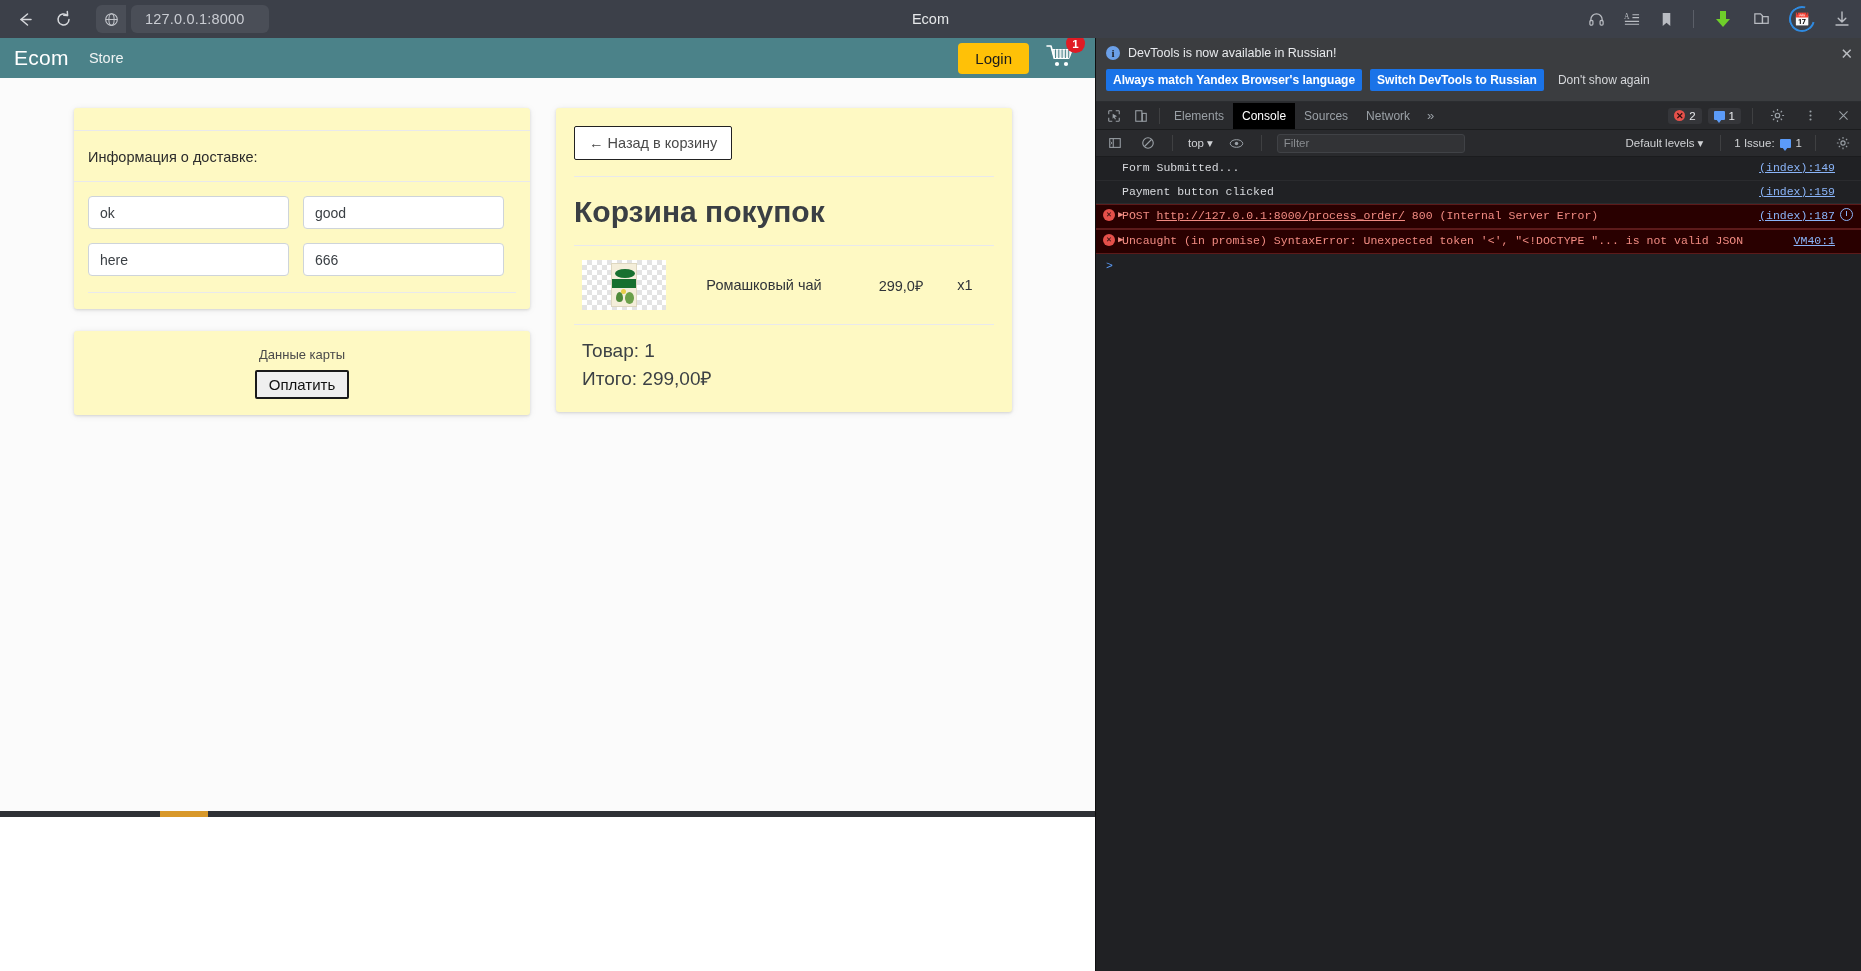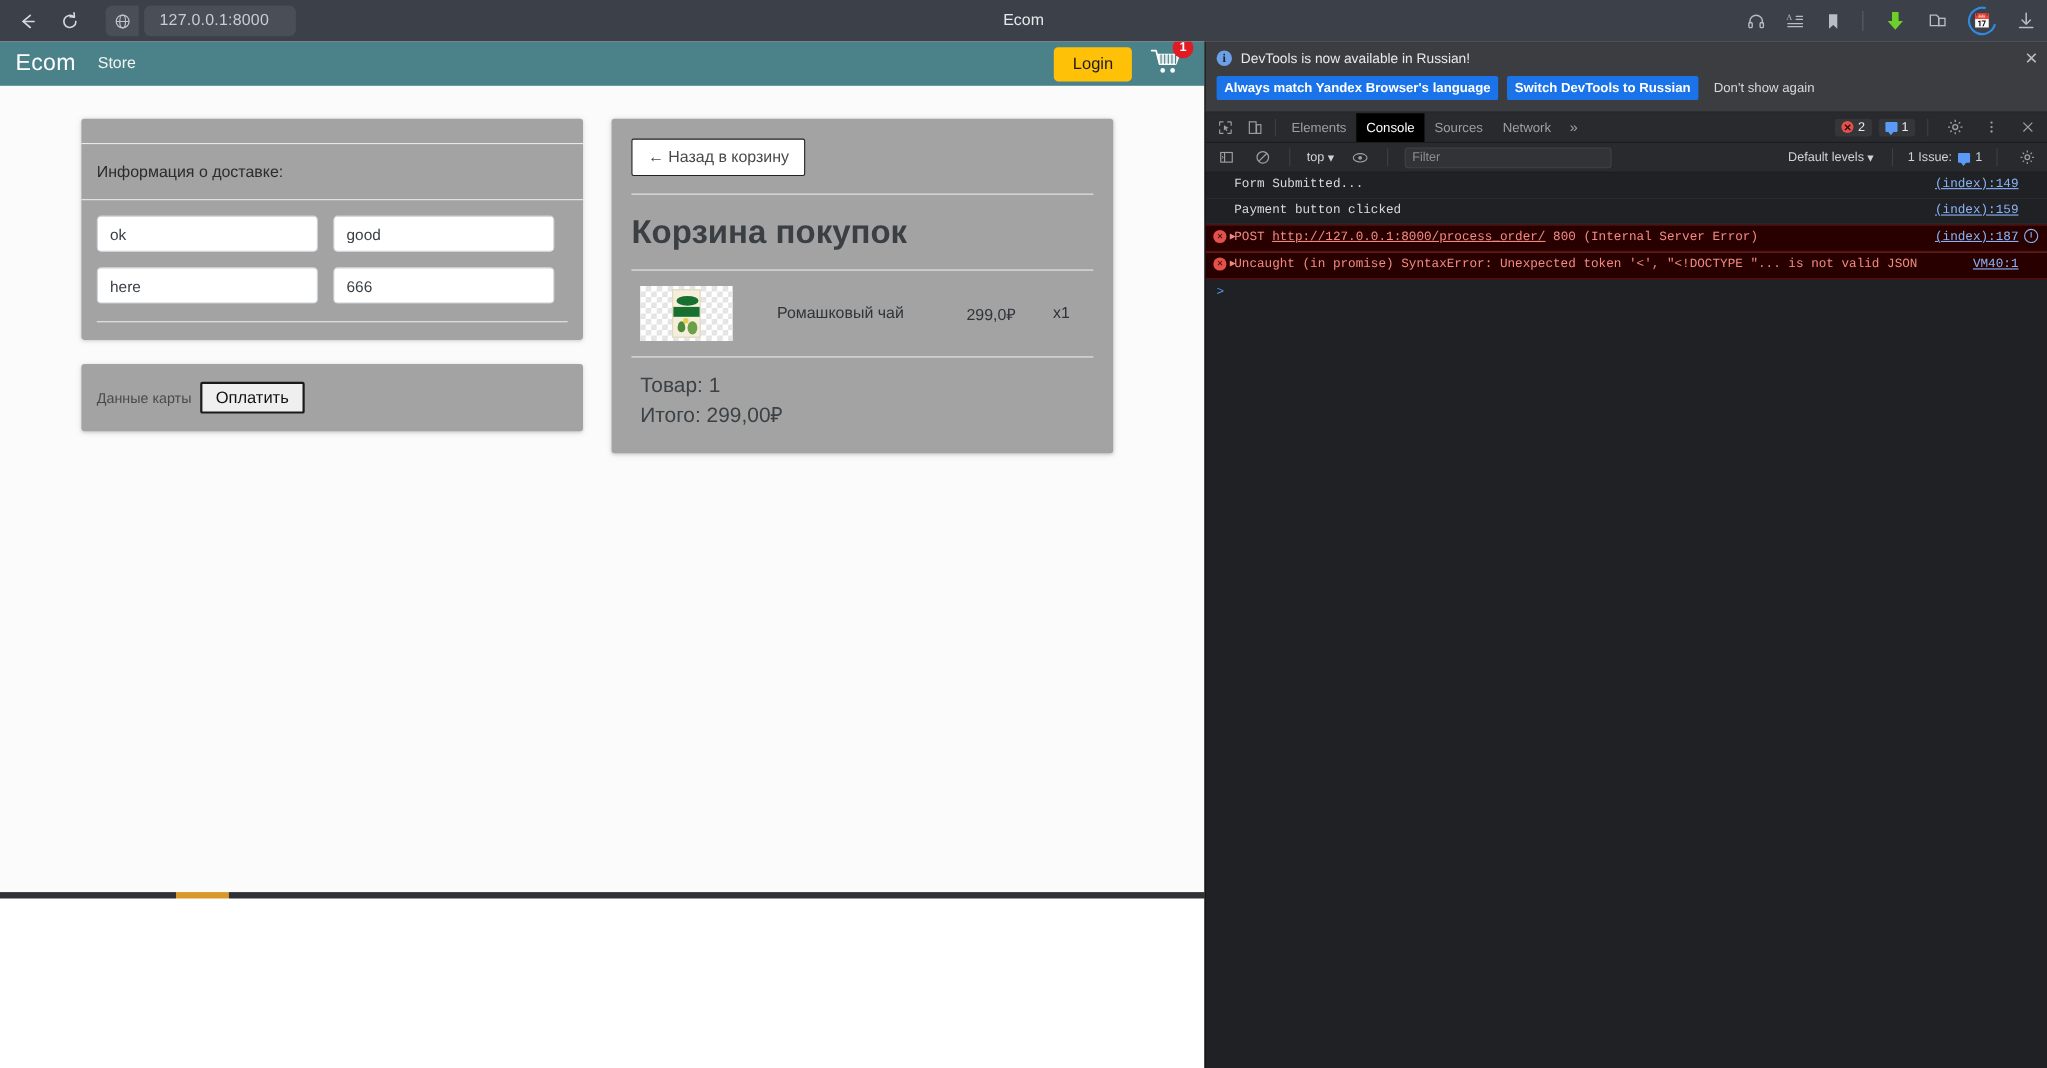--- a/index.html
+++ b/index.html
@@ -77,39 +77,39 @@
     background: #e01b24; color: #fff; font-size: 11.5px; font-weight: bold;
     min-width: 19px; height: 19px; border-radius: 50%;
     display: flex; align-items: center; justify-content: center;
   }
 
   #page-body { padding: 30px 0 0 0; display: flex; gap: 26px; }
   .col-left { margin-left: 74px; width: 456px; }
   .col-right { width: 456px; }
 
   .card {
-    background: #a3a3a3; border-radius: 3px;
+    background: #fef9c3; border-radius: 3px;
     box-shadow: 0 1px 3px rgba(0,0,0,.14), 0 1px 8px rgba(0,0,0,.06);
   }
   .card-divider { height: 1px; background: #e9e9ec; }
 
   
   #delivery-card { padding: 0; }
   .dc-top-pad { height: 22px; }
   .dc-label { padding: 18px 14px 16px 14px; font-size: 14.5px; color: #2b2b2b; }
   .dc-fields { padding: 14px 14px 6px 14px; display: flex; flex-wrap: wrap; gap: 14px; }
   .dc-input {
     width: 201px; height: 33px; border: 1px solid #ced4da; border-radius: 4px;
     padding: 0 11px; font-size: 14px; color: #3a3f44; background: #fff;
     font-family: "Liberation Sans", sans-serif;
   }
   .dc-bottom { padding: 10px 14px 16px 14px; }
 
   
-  #payment-card { margin-top: 22px; padding: 16px 14px; display: flex; align-items: center; gap: 8px; }
+  #payment-card { margin-top: 22px; padding: 16px 14px; display: flex; align-items: center; gap: 8px; flex-direction: column; }
   #card-data-label { font-size: 13px; color: #4a4a4a; }
   #pay-button {
     border: 2px solid #1a1a1a; background: #efefef; color: #111;
     font-size: 15px; padding: 4px 12px; border-radius: 2px; cursor: pointer;
     font-family: "Liberation Sans", sans-serif;
   }
 
   
   #cart-card { padding: 0 18px; }
   .cc-pad-top { height: 18px; }

